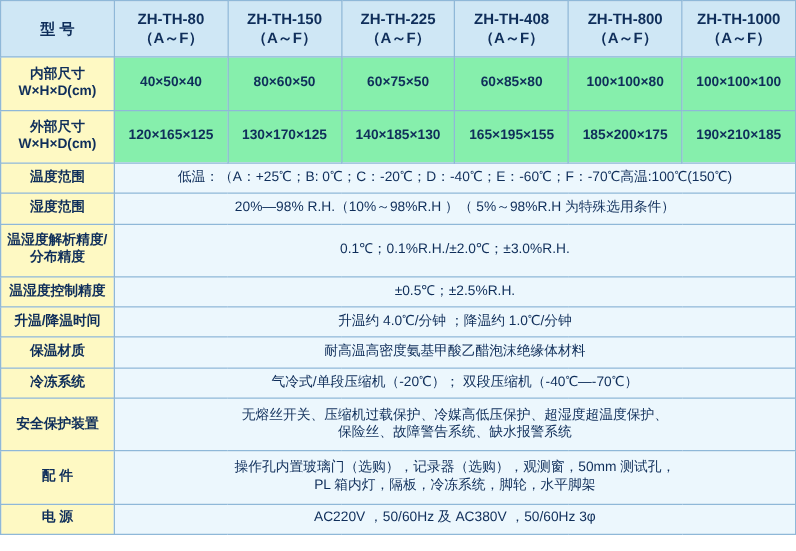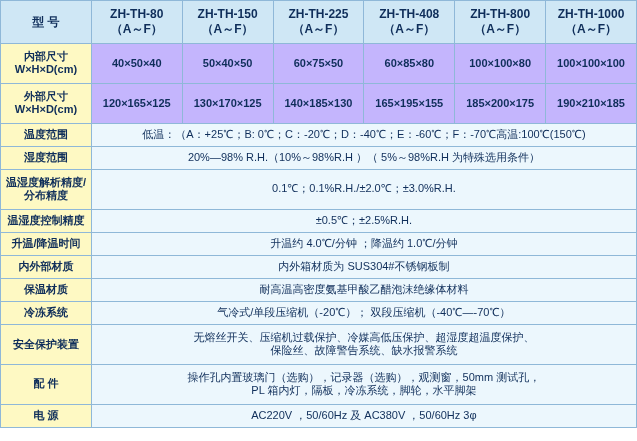--- a/index.html
+++ b/index.html
@@ -36,21 +36,21 @@
     color: #0f2e5a;
   }
   .rowhdr {
     background: #fef9c3;
     font-weight: bold;
     font-size: 11px;
     color: #0f2e5a;
     width: 112px;
   }
   .cell {
-    background: #c4b5fd;
+    background: #86efac;
     font-weight: bold;
     font-size: 11px;
   }
   .cell-normal {
     background: #ecf7fd;
     font-weight: normal;
     font-size: 11px;
     margin-left: 24px;
   }
   .left {
@@ -93,21 +93,21 @@
       <span class="line">（A～F）</span>
     </td>
   </tr>
 
   <tr>
     <td class="rowhdr">
       <span class="line">内部尺寸</span>
       <span class="line">W×H×D(cm)</span>
     </td>
     <td class="cell">40×50×40</td>
-    <td class="cell">50×40×50</td>
+    <td class="cell">80×60×50</td>
     <td class="cell">60×75×50</td>
     <td class="cell">60×85×80</td>
     <td class="cell">100×100×80</td>
     <td class="cell">100×100×100</td>
   </tr>
 
   <tr>
     <td class="rowhdr">
       <span class="line">外部尺寸</span>
       <span class="line">W×H×D(cm)</span>
@@ -143,24 +143,20 @@
   <tr>
     <td class="rowhdr">温湿度控制精度</td>
     <td class="cell-normal" colspan="6">±0.5℃；±2.5%R.H.</td>
   </tr>
 
   <tr>
     <td class="rowhdr">升温/降温时间</td>
     <td class="cell-normal" colspan="6">升温约 4.0℃/分钟 ；降温约 1.0℃/分钟</td>
   </tr>
 
-  <tr>
-    <td class="rowhdr">内外部材质</td>
-    <td class="cell-normal" colspan="6">内外箱材质为 SUS304#不锈钢板制</td>
-  </tr>
 
   <tr>
     <td class="rowhdr">保温材质</td>
     <td class="cell-normal" colspan="6">耐高温高密度氨基甲酸乙醋泡沫绝缘体材料</td>
   </tr>
 
   <tr>
     <td class="rowhdr">冷冻系统</td>
     <td class="cell-normal" colspan="6">气冷式/单段压缩机（-20℃）； 双段压缩机（-40℃—-70℃）</td>
   </tr>

